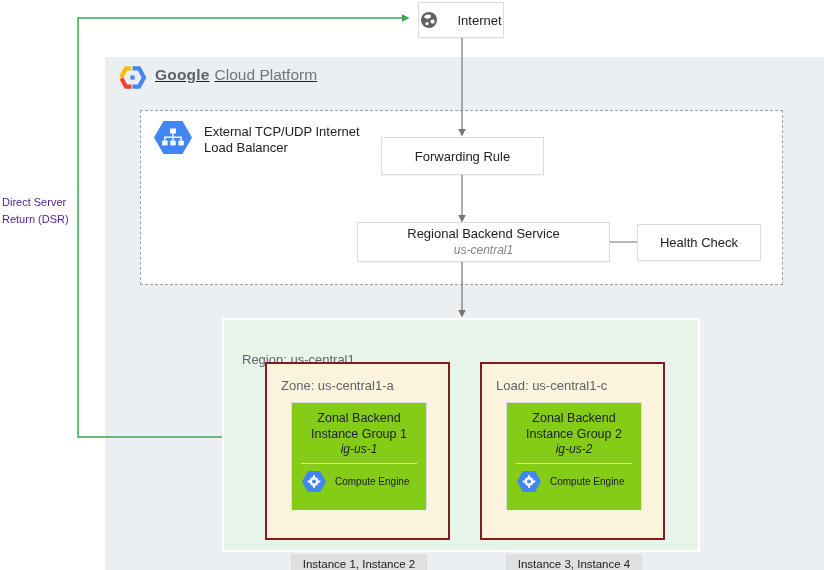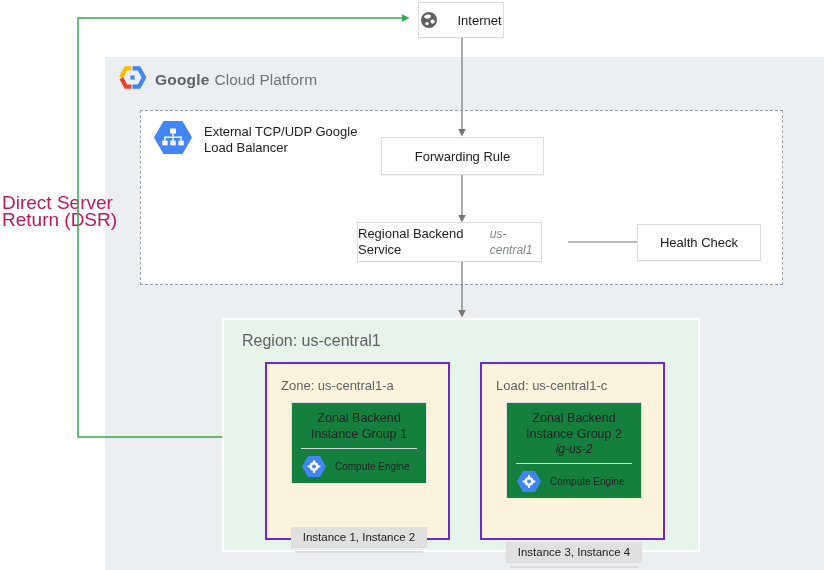--- a/index.html
+++ b/index.html
@@ -12,82 +12,83 @@
   }
   .abs{position:absolute;box-sizing:border-box;}
 
   
   .gcp-panel{left:105px;top:57px;width:719px;height:513px;background:#ECEFF1;z-index:0;}
   .lb-dashed-box{left:140px;top:110px;width:643px;height:175px;background:#ffffff;
     border:1px dashed #9AA0A6;z-index:1;}
   .region-box{left:222px;top:318px;width:478px;height:234px;background:#E6F4EA;
     border:2px solid #ffffff;z-index:1;}
   .zone-box{position:absolute;top:42px;width:185px;height:178px;background:#FBF3DB;
-    border:2px solid #6d28d9;box-sizing:border-box;}
+    border:2px solid #7f1d1d;box-sizing:border-box;}
   .zone-a{left:41px;} .zone-c{left:256px;}
 
   
   .wires{left:0;top:0;width:824px;height:570px;z-index:5;pointer-events:none;}
 
   
   .node{background:#ffffff;border:1px solid #DADCE0;z-index:6;display:flex;
     align-items:center;justify-content:center;font-size:13px;color:#202124;
     box-shadow:0 1px 1px rgba(0,0,0,0.04);}
   .internet-box{left:418px;top:2px;width:86px;height:36px;gap:19px;}
   .fr-box{left:381px;top:137px;width:163px;height:38px;}
-  .rbs-box{left:357px;top:222px;width:185px;height:40px;flex-direction:row;line-height:16px;}
+  .rbs-box{left:357px;top:222px;width:253px;height:40px;flex-direction:column;line-height:16px;}
   .rbs-sub{font-style:italic;font-size:12px;color:#80868B;}
   .hc-box{left:637px;top:224px;width:124px;height:37px;}
 
   
-  .gcp-header{left:119px;top:66px;display:flex;align-items:flex-end;gap:9px;z-index:2;}
+  .gcp-header{left:119px;top:66px;display:flex;align-items:flex-start;gap:9px;z-index:2;text-decoration:underline;}
   .gcp-word{font-size:15.5px;color:#5F6368;}
   .gcp-word b{font-weight:600;letter-spacing:.2px;margin-right:5px;}
   .gcp-word span{color:#70757A;font-weight:400;}
 
   
   .lb-label{left:154px;top:121px;display:flex;align-items:flex-start;gap:12px;z-index:6;}
   .lb-title{font-size:13px;line-height:16px;color:#202124;padding-top:3px;}
 
   
-  .region-label{position:absolute;left:18px;top:12px;font-size:16px;color:#5F6368;}
+  .region-label{position:absolute;left:18px;top:32px;font-size:13px;color:#5F6368;}
   .zone-label{position:absolute;left:14px;top:14px;font-size:13px;color:#5F6368;}
 
   
   .card{position:absolute;left:24px;top:38px;width:136px;}
-  .card-body{background:#15803d;border:1px solid #DADCE0;border-bottom:none;padding:7px 0 6px;}
+  .card-body{background:#84cc16;border:1px solid #DADCE0;border-bottom:none;padding:7px 0 18px;}
   .card-title{font-size:12.5px;line-height:16px;text-align:center;color:#202124;}
   .card-id{font-size:12px;font-style:italic;text-align:center;color:#202124;line-height:15px;}
   .card-divider{height:1px;background:#DADCE0;margin:6px 9px 7px;}
   .ce-row{display:flex;align-items:center;gap:9px;padding-left:10px;}
   .ce-label{font-size:10px;color:#202124;}
   .card-footer{background:#E0E0E0;border:1px solid #DADCE0;border-top:none;height:20px;
     display:flex;align-items:center;justify-content:center;font-size:11.5px;color:#202124;margin-top:44px;}
   .card-stack{height:2px;background:#DADCE0;margin:3px 4px 0;}
 
   
-  .dsr-label{left:2px;top:194px;font-size:19px;line-height:17px;color:#be185d;z-index:2;}
+  .dsr-label{left:2px;top:194px;font-size:11px;line-height:17px;color:#4c1d95;z-index:2;}
 </style>
 </head>
 <body>
 
 <div class="abs gcp-panel"></div>
 <div class="abs lb-dashed-box"></div>
 
 <div class="abs region-box">
   <div class="region-label">Region: us-central1</div>
 
   <div class="zone-box zone-a">
     <div class="zone-label">Zone: us-central1-a</div>
     <div class="card">
       <div class="card-body">
         <div class="card-title">
           <span>Zonal Backend</span><br>
           <span>Instance Group 1</span>
         </div>
+        <div class="card-id">ig-us-1</div>
         <div class="card-divider"></div>
         <div class="ce-row">
           <svg width="24" height="21" viewBox="0 0 24 21">
             <polygon points="0,10.5 6,0 18,0 24,10.5 18,21 6,21" fill="#4285F4"></polygon>
             <circle cx="12" cy="10.5" r="4.6" fill="#ffffff"></circle>
             <rect x="11" y="4.2" width="2" height="3" fill="#ffffff"></rect>
             <rect x="11" y="13.8" width="2" height="3" fill="#ffffff"></rect>
             <rect x="5.7" y="9.5" width="3" height="2" fill="#ffffff"></rect>
             <rect x="15.3" y="9.5" width="3" height="2" fill="#ffffff"></rect>
             <circle cx="12" cy="10.5" r="2" fill="#4285F4"></circle>
@@ -164,21 +165,21 @@
     <rect x="18.3" y="12.5" width="1.4" height="3.2" fill="#ffffff"></rect>
     <rect x="10.2" y="15.5" width="17.6" height="1.5" fill="#ffffff"></rect>
     <rect x="10.2" y="17" width="1.4" height="2.6" fill="#ffffff"></rect>
     <rect x="18.3" y="17" width="1.4" height="2.6" fill="#ffffff"></rect>
     <rect x="26.4" y="17" width="1.4" height="2.6" fill="#ffffff"></rect>
     <rect x="8.2" y="19.6" width="5.4" height="4.8" fill="#ffffff"></rect>
     <rect x="16.3" y="19.6" width="5.4" height="4.8" fill="#ffffff"></rect>
     <rect x="24.4" y="19.6" width="5.4" height="4.8" fill="#ffffff"></rect>
   </svg>
   <div class="lb-title">
-    <span>External TCP/UDP Google</span><br>
+    <span>External TCP/UDP Internet</span><br>
     <span>Load Balancer</span>
   </div>
 </div>
 
 <div class="abs node internet-box">
   <svg width="18" height="18" viewBox="0 0 18 18">
     <circle cx="9" cy="9" r="8" fill="#616161"></circle>
     <path d="M4.2,5.2 Q6.5,2.6 9.8,3.8 Q12,4.7 10.4,6.4 Q8.8,8.1 6.3,7.6 Q3.8,7.1 4.2,5.2 Z" fill="#ffffff"></path>
     <circle cx="12.6" cy="10.6" r="2.1" fill="#ffffff"></circle>
     <circle cx="7" cy="12.6" r="1.7" fill="#ffffff"></circle>

